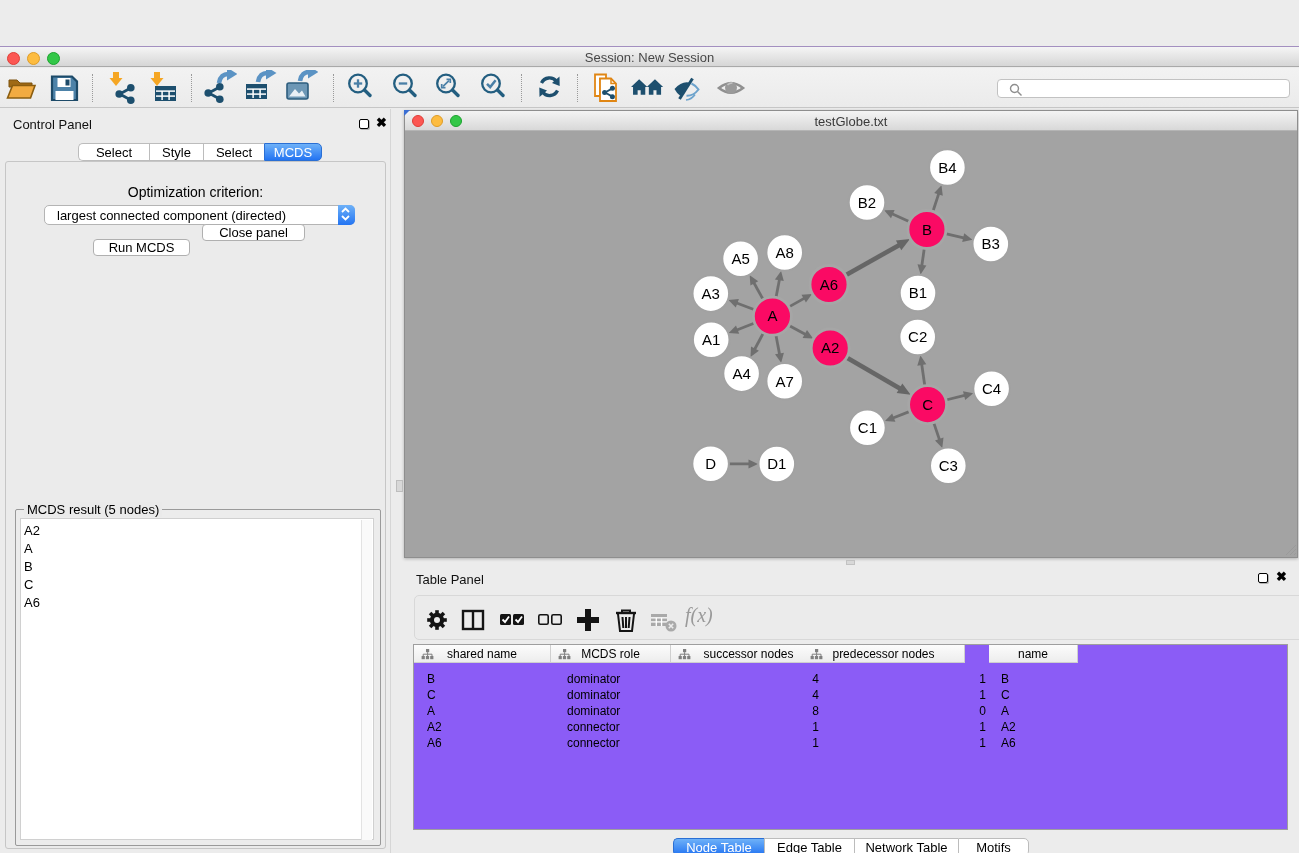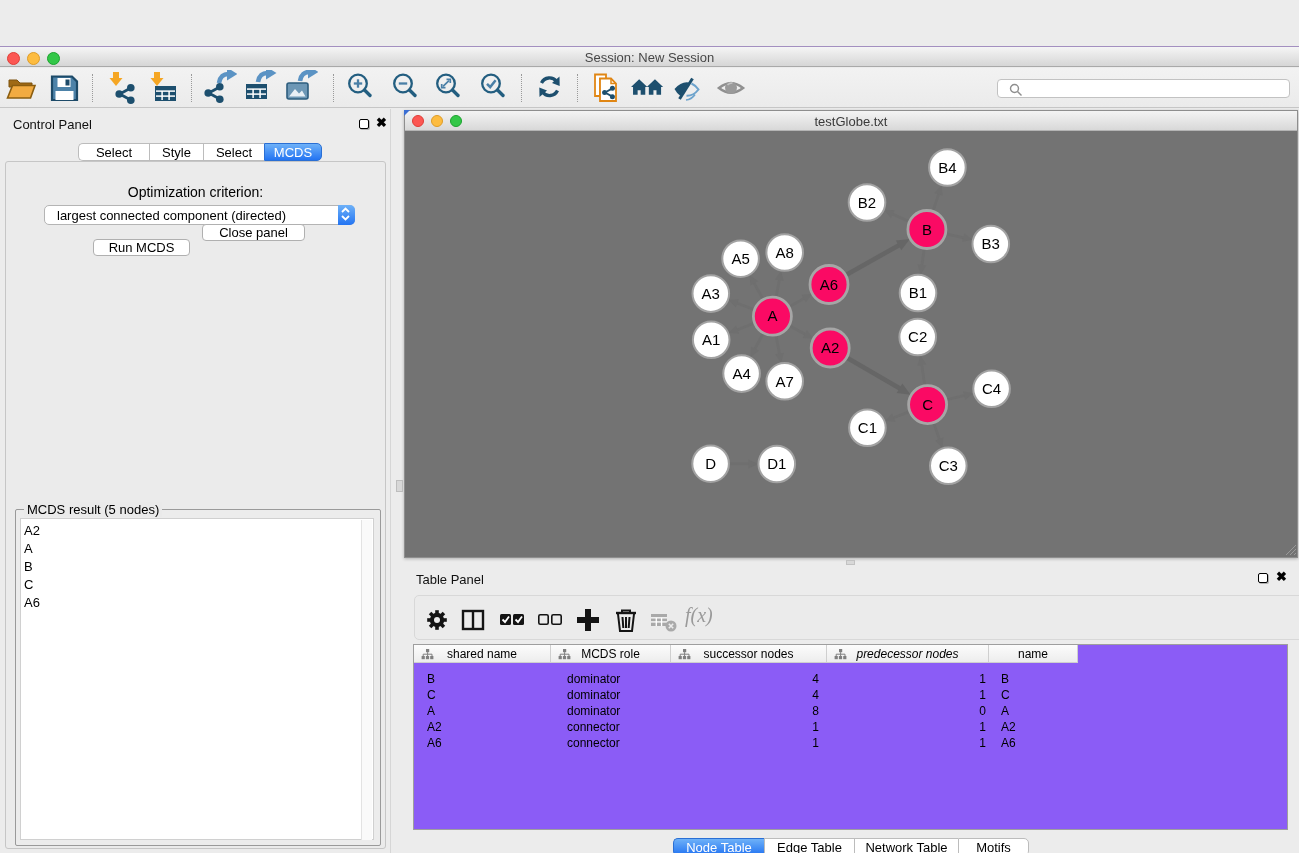--- a/index.html
+++ b/index.html
@@ -68,21 +68,21 @@
      padding:0 3px; font-size:13px; color:#000; }
   #mcds-list { position:absolute; left:4px; top:8px; width:354px; height:322px;
      background:#fff; border:1px solid #d0d0d0; font-size:13px; color:#000; }
   #mcds-list .row { padding-left:3px; height:18px; line-height:18px; }
   #mcds-list .pad { height:3px; }
   #mcds-list .sbar { position:absolute; right:1px; top:1px; width:11px; height:320px;
      background:#fafafa; border-left:1px solid #e3e3e3; }
 
   
   #netwin { left:404px; top:64px; width:894px; height:448px;
-     background:#737373; border:1px solid #8e8e8e; box-shadow:0 1px 3px rgba(0,0,0,0.25);padding-left:15px; }
+     background:#a3a3a3; border:1px solid #8e8e8e; box-shadow:0 1px 3px rgba(0,0,0,0.25);padding-left:15px; }
   #netwin .ntitle { position:absolute; left:0; top:0; width:100%; height:20px;
      background:linear-gradient(#f4f4f4,#d8d8d8); border-bottom:1px solid #b4b4b4; }
   #netwin .ntitle .wtitle { position:absolute; top:3px; width:100%; text-align:center;
      font-size:13px; color:#3a3a3a; }
   #netwin .t-red { left:7px; top:4px; width:12px; height:12px; background:#fc5753; border:0.5px solid #df3e37;}
   #netwin .t-yel { left:26px; top:4px; width:12px; height:12px; background:#fdbc40; border:0.5px solid #de9c27;}
   #netwin .t-grn { left:45px; top:4px; width:12px; height:12px; background:#33c748; border:0.5px solid #1ba32e;}
   .graph { position:absolute; left:0; top:21px; }
 
   
@@ -461,21 +461,21 @@
           </svg>MCDS role</div>
         <div class="thead" style="left:257px; width:156px;"><svg width="13" height="11" viewBox="0 0 13 11" style="position:absolute;left:7px;top:4px;">
             <g fill="#7f7f7f">
               <rect x="5" y="0" width="3.2" height="3.2"></rect>
               <rect x="0.6" y="7" width="3.2" height="3.2"></rect>
               <rect x="4.9" y="7" width="3.2" height="3.2"></rect>
               <rect x="9.2" y="7" width="3.2" height="3.2"></rect>
               <path d="M6.6 3.2 L6.6 5.2 M2.2 7 L2.2 5.2 L11 5.2 L11 7 M6.6 5.2 L6.6 7" stroke="#7f7f7f" stroke-width="1" fill="none"></path>
             </g>
           </svg>successor nodes</div>
-        <div class="thead" style="left:413px; width:162px;font-style:italic;"><svg width="13" height="11" viewBox="0 0 13 11" style="position:absolute;left:7px;top:4px;">
+        <div class="thead" style="left:389px; width:162px;"><svg width="13" height="11" viewBox="0 0 13 11" style="position:absolute;left:7px;top:4px;">
             <g fill="#7f7f7f">
               <rect x="5" y="0" width="3.2" height="3.2"></rect>
               <rect x="0.6" y="7" width="3.2" height="3.2"></rect>
               <rect x="4.9" y="7" width="3.2" height="3.2"></rect>
               <rect x="9.2" y="7" width="3.2" height="3.2"></rect>
               <path d="M6.6 3.2 L6.6 5.2 M2.2 7 L2.2 5.2 L11 5.2 L11 7 M6.6 5.2 L6.6 7" stroke="#7f7f7f" stroke-width="1" fill="none"></path>
             </g>
           </svg>predecessor nodes</div>
         <div class="thead" style="left:575px; width:89px;">name</div>
         <div class="trow" style="left:13px; top:26px; width:120px;">B</div>

